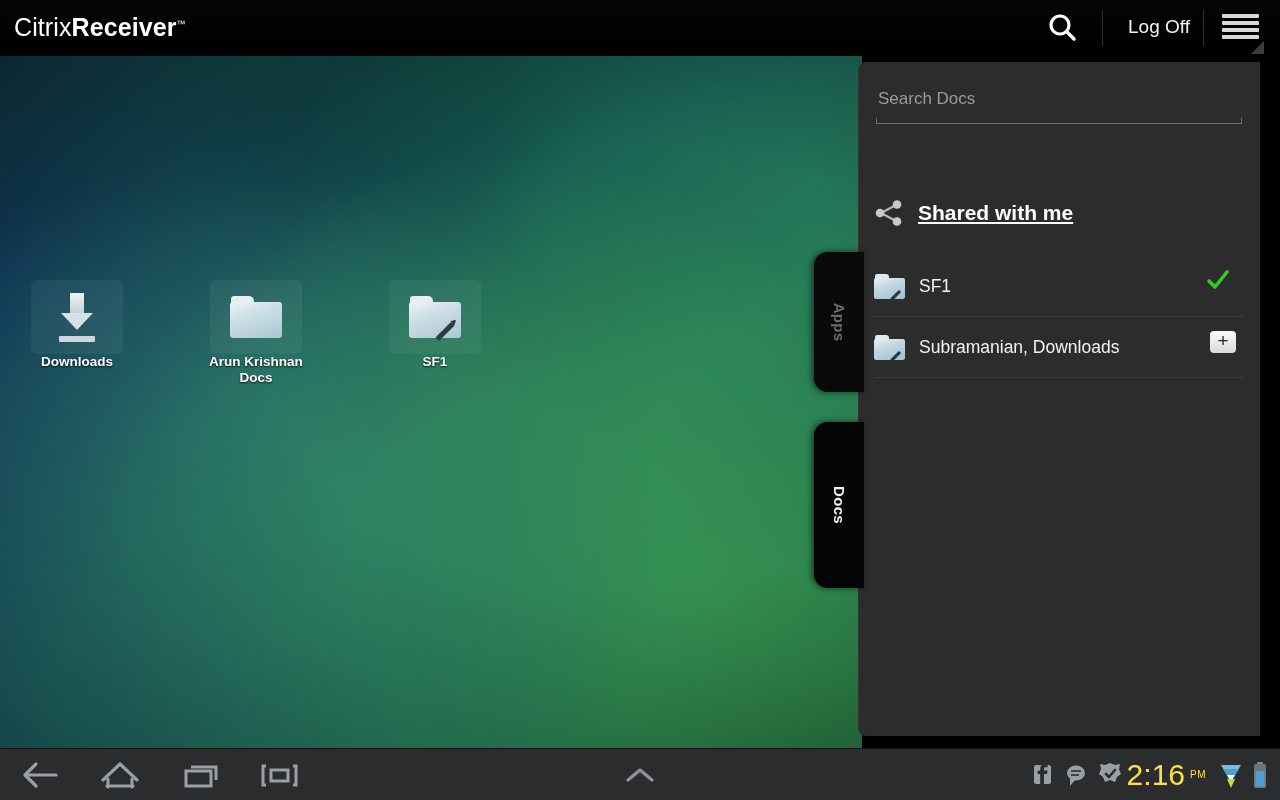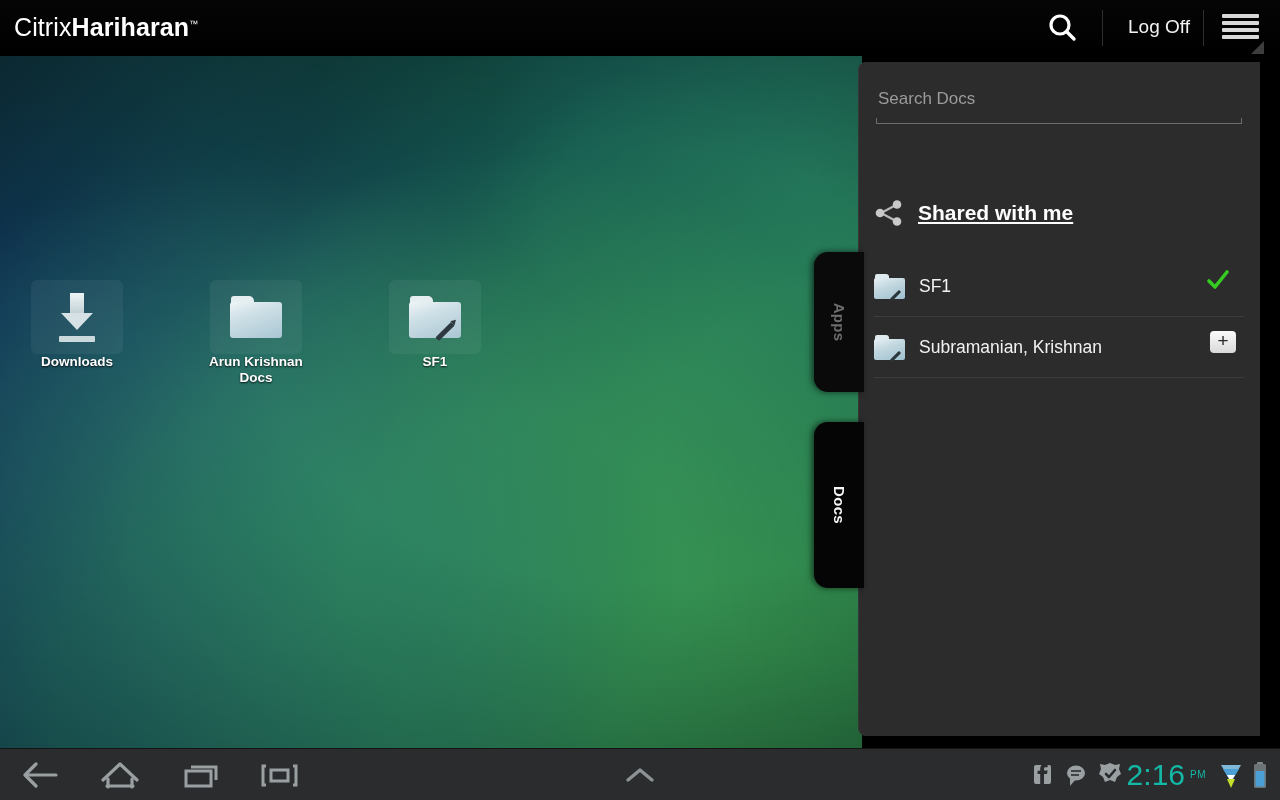--- a/index.html
+++ b/index.html
@@ -128,36 +128,36 @@
 
   
   #navbar{ position:absolute; left:0; top:748px; width:1280px; height:52px;
     background:#2a2c2e; border-top:1px solid #141414; z-index:50; }
   .navbtn{ position:absolute; top:0; height:52px; width:80px; }
   #nav-back{ left:0 } #nav-home{ left:80px } #nav-recents{ left:161px } #nav-full{ left:239px }
   #nav-up{ left:600px; width:80px; }
 
   #statusbar{ position:absolute; right:0; top:0; height:52px; display:flex; align-items:center; gap:0; }
   .sicon{ width:34px; height:52px; position:relative; }
-  #clock{ color:#14b8a6; font-size:30px; font-weight:300; line-height:30px;
+  #clock{ color:#fde047; font-size:30px; font-weight:300; line-height:30px;
     display:flex; align-items:center; }
   #clock .ampm{ font-size:10px; margin-left:5px; letter-spacing:.5px; }
   #wifi{ width:26px; height:52px; position:relative; margin-left:12px; }
   #battery{ width:16px; height:52px; position:relative; margin-left:8px; margin-right:12px; }
 </style>
 </head>
 <body>
 
 <div id="screen">
 
   <div id="wallpaper"></div>
 
   <div id="topbar">
     <div id="logo">
-      <span class="thin">Citrix</span><span class="bold">Hariharan</span><span class="tm">™</span>
+      <span class="thin">Citrix</span><span class="bold">Receiver</span><span class="tm">™</span>
     </div>
 
     <div id="search-btn">
       <svg width="44" height="40" viewBox="0 0 44 40">
         <circle cx="20" cy="17" r="9" fill="none" stroke="#ffffff" stroke-width="3.2"></circle>
         <line x1="26.5" y1="23.5" x2="34" y2="31" stroke="#ffffff" stroke-width="3.4" stroke-linecap="round"></line>
       </svg>
     </div>
 
     <div class="sep" id="sep1"></div>
@@ -242,21 +242,21 @@
       </svg>
     </div>
     <div class="row-divider" id="div-0"></div>
 
     <div class="doc-row" id="row-1">
       <div class="row-folder">
         <div class="tab"></div>
           <div class="body"></div>
           <div class="pencil"></div>
       </div>
-      <div class="row-label">Subramanian, Krishnan</div>
+      <div class="row-label">Subramanian, Downloads</div>
       <div id="plus-1">+</div>
     </div>
     <div class="row-divider" id="div-1"></div>
   </div>
 
   <div id="navbar">
 
     <div class="navbtn" id="nav-back">
       <svg width="80" height="52" viewBox="0 0 80 52">
         <line x1="26" y1="26" x2="56" y2="26" stroke="#9aa0a2" stroke-width="3.2" stroke-linecap="round"></line>

